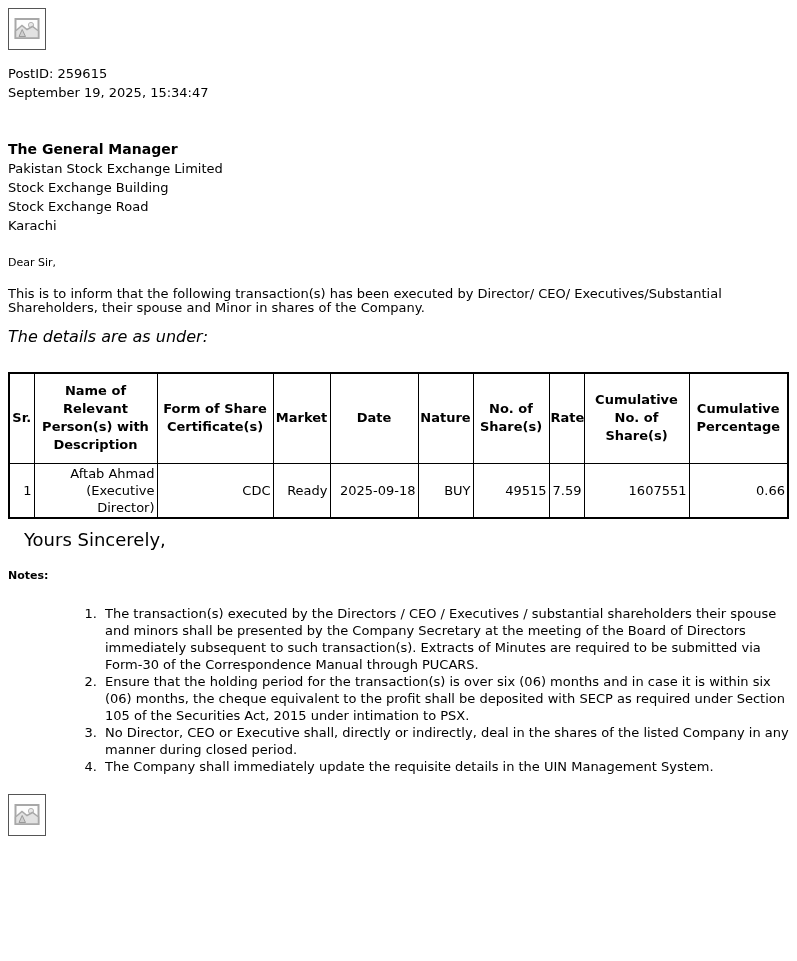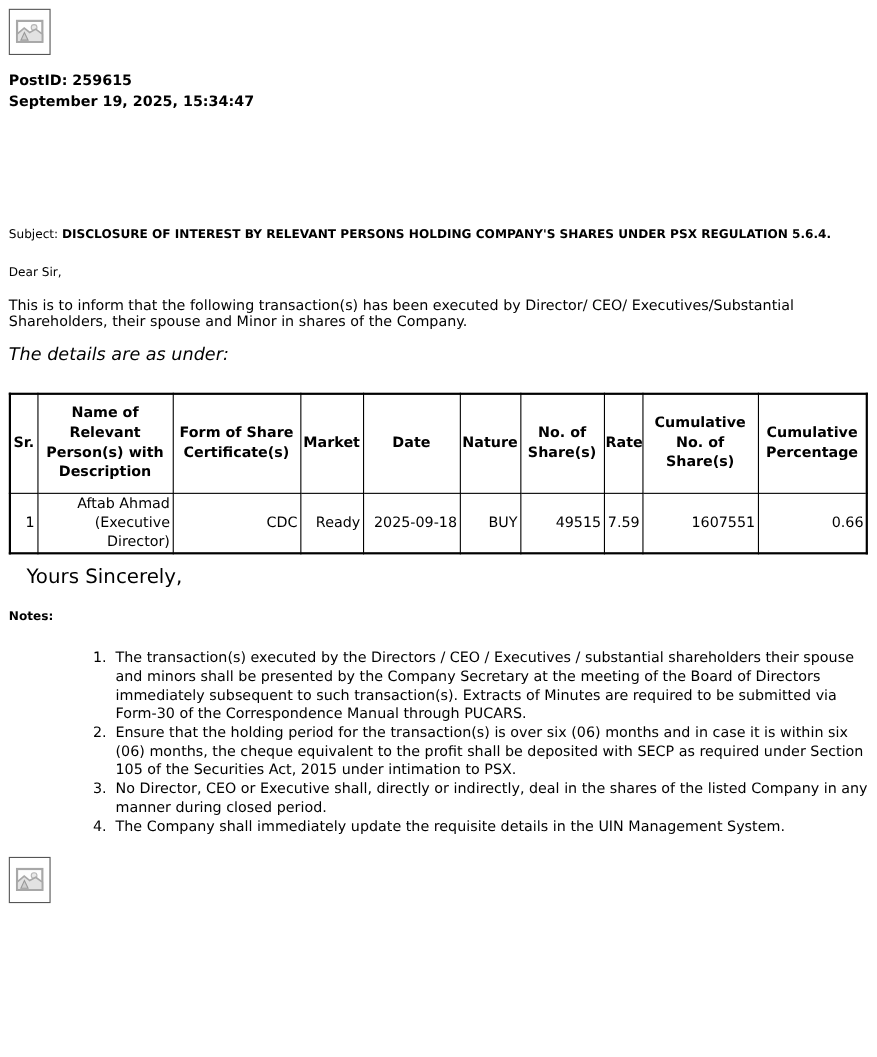--- a/index.html
+++ b/index.html
@@ -15,21 +15,21 @@
   
   .img-box {
     width: 38px; height: 42px;
     border: 1px solid #555;
     background: #fff;
     display: flex; align-items: center; justify-content: center;
   }
   .img-box svg { display: block; }
   .img-box.bottom { margin-top: 19px; }
 
-  .meta { margin-top: 14px; font-size: 13px; line-height: 19px; font-weight: bold; }
+  .meta { margin-top: 14px; font-size: 13px; line-height: 19px; }
 
   .recipient { margin-top: 38px; font-size: 13px; line-height: 19px; }
   .recipient .r-title { font-weight: bold; font-size: 14px; }
 
   .subject { margin-top: 104px; font-size: 11px; line-height: 14px; }
   .subject .subj-text { font-weight: bold; }
 
   .salutation { margin-top: 21px; font-size: 11px; line-height: 14px; }
   .intro { margin-top: 17px; font-size: 13px; line-height: 14px; }
   .details-lead { margin-top: 15px; font-size: 16px; line-height: 14px; font-style: italic; }
@@ -85,25 +85,28 @@
       <path d="M1.5 14 L8 8.5 L13 12.5 L18.5 9.5 L24.5 14 L24.5 21 L1.5 21 Z" fill="#e2e2e2" stroke="#a8a8a8" stroke-width="1.5"></path>
       <path d="M5 19.5 L8.2 12.5 L11.5 19.5 Z" fill="#cfcfcf" stroke="#9a9a9a" stroke-width="1"></path>
     </svg>
   </div>
 
   <div class="meta">
     <div>PostID: 259615</div>
     <div>September 19, 2025, 15:34:47</div>
   </div>
 
+  <div class="recipient">
+    <div class="r-title">The General Manager</div>
+    <div>Pakistan Stock Exchange Limited</div>
+    <div>Stock Exchange Building</div>
+    <div>Stock Exchange Road</div>
+    <div>Karachi</div>
+  </div>
 
-  <div class="subject">
-    <span>Subject:</span>
-    <span class="subj-text">DISCLOSURE OF INTEREST BY RELEVANT PERSONS HOLDING COMPANY'S SHARES UNDER PSX REGULATION 5.6.4.</span>
-  </div>
 
   <div class="salutation">Dear Sir,</div>
 
   <div class="intro">This is to inform that the following transaction(s) has been executed by Director/ CEO/ Executives/Substantial Shareholders, their spouse and Minor in shares of the Company.</div>
 
   <div class="details-lead">The details are as under:</div>
 
   <table class="disclosure">
     <colgroup>
       <col style="width:25px">

